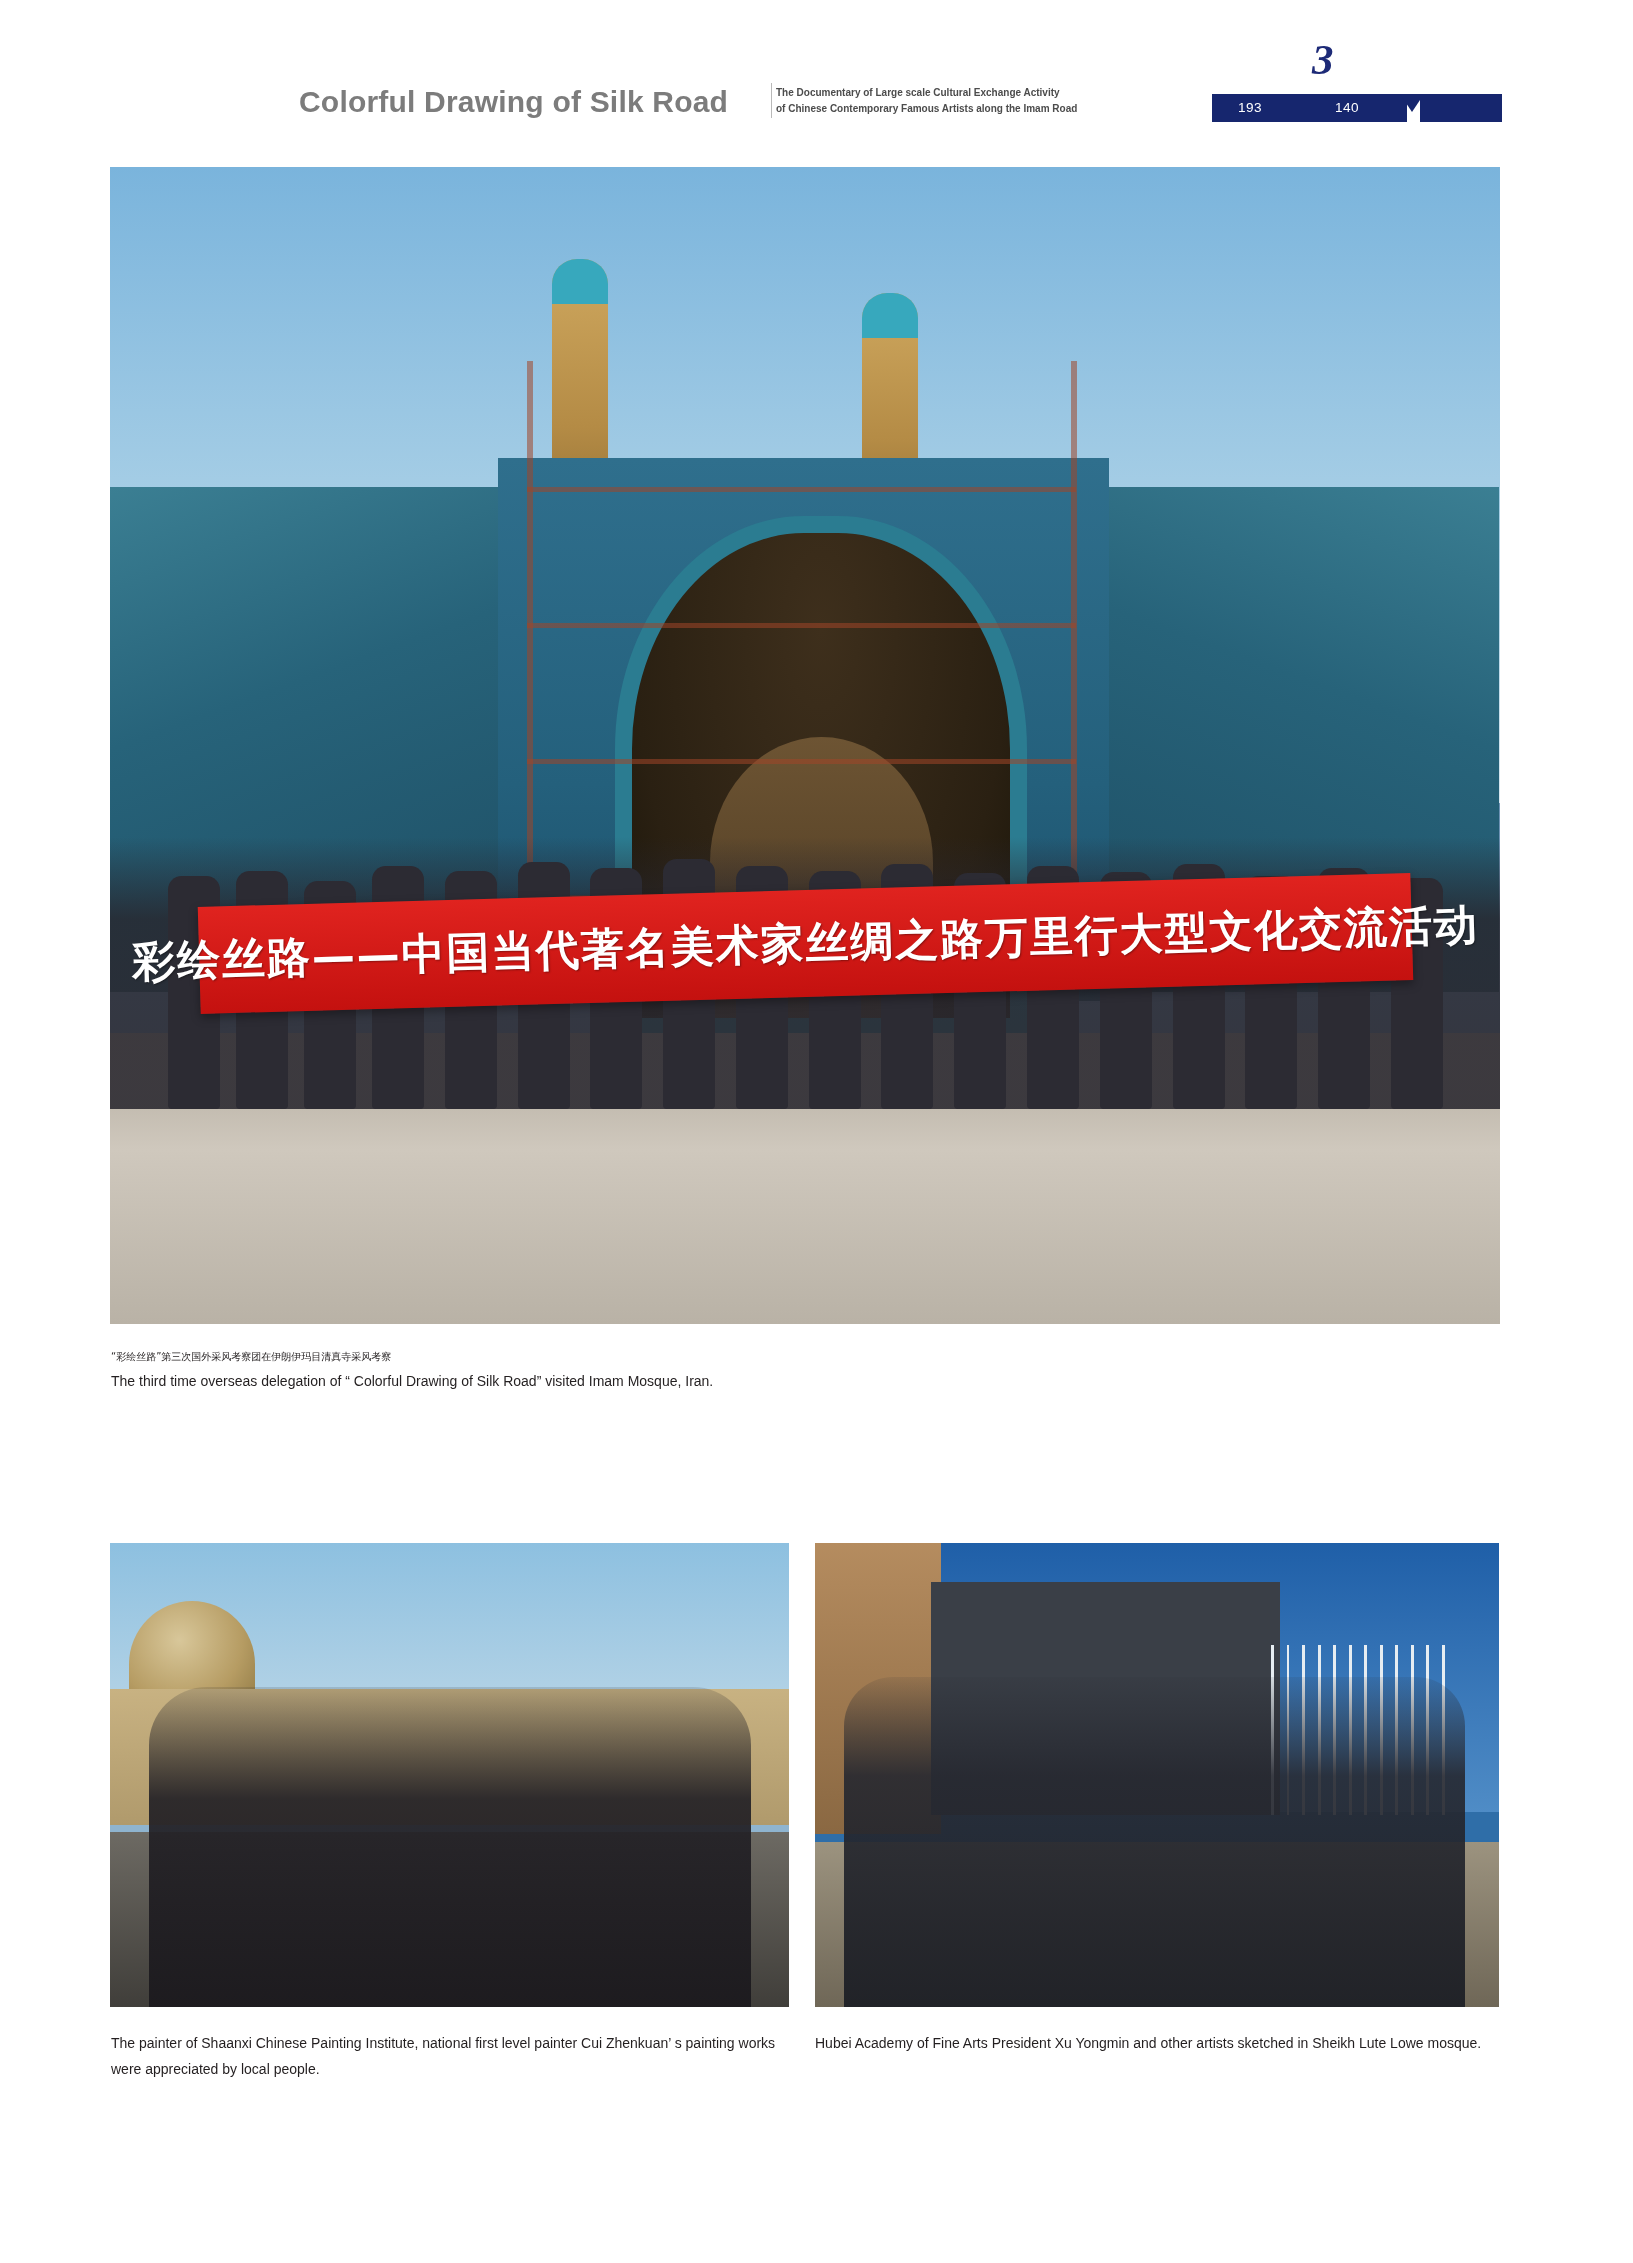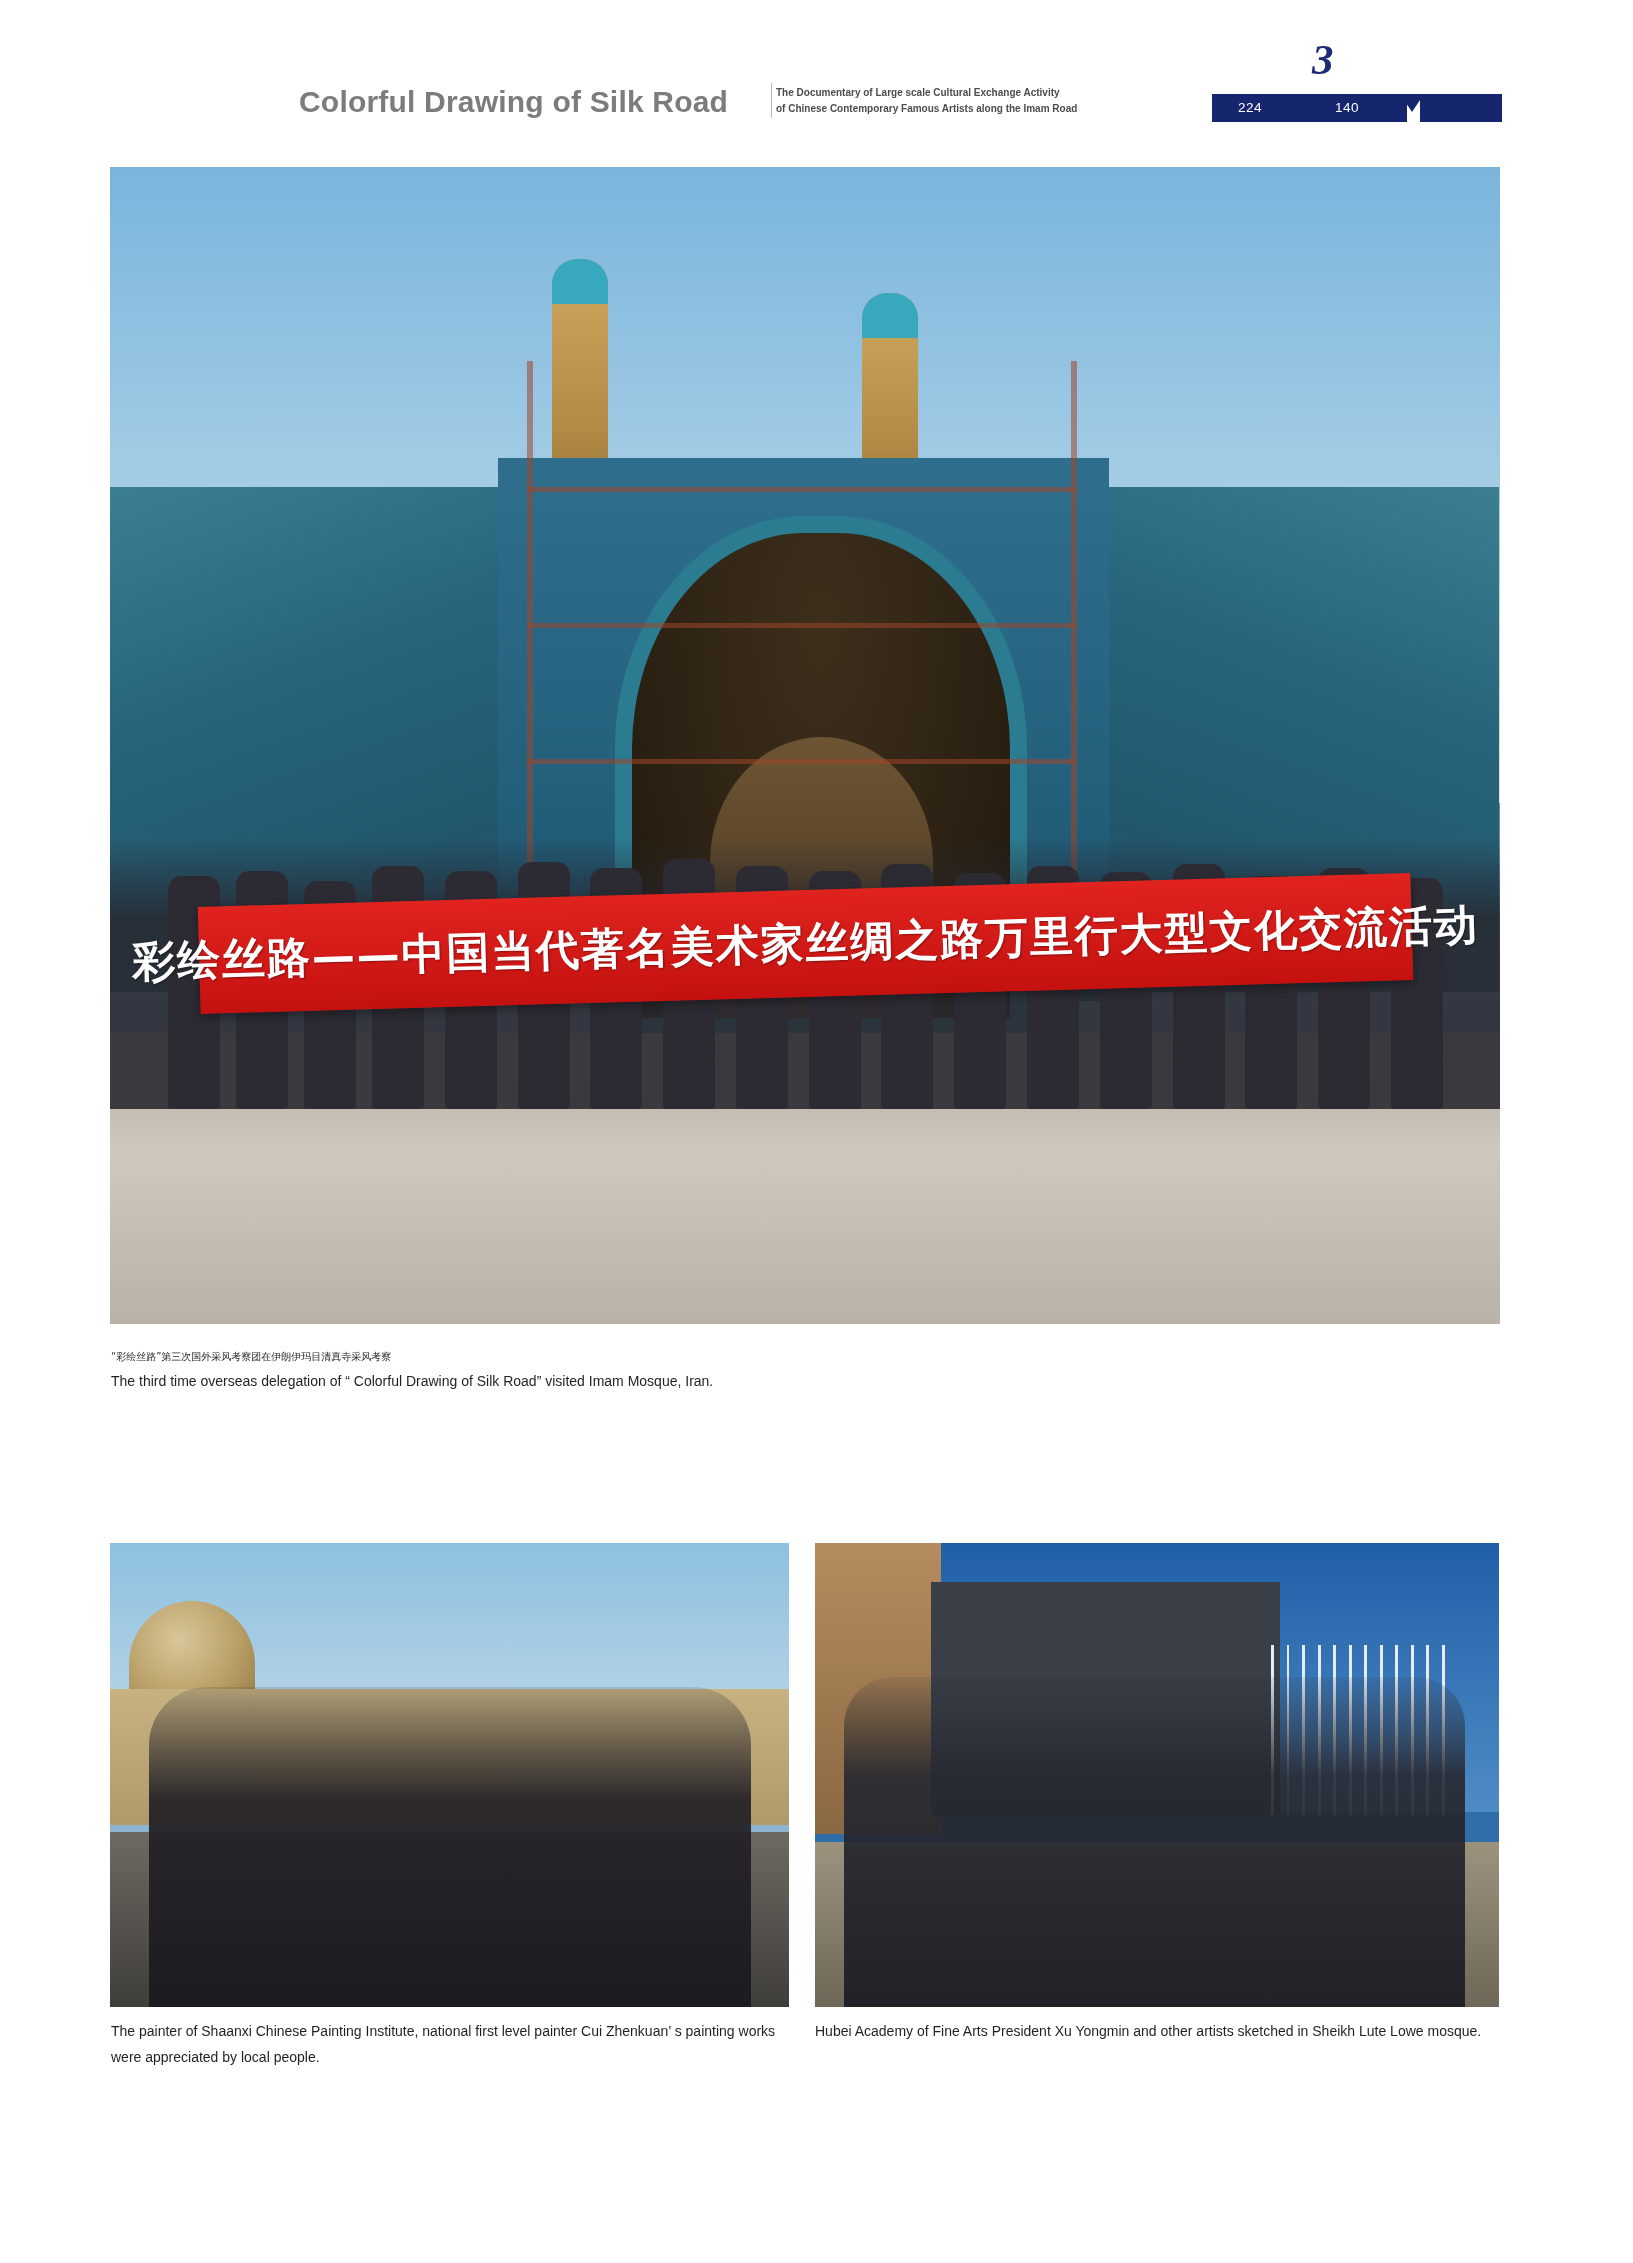--- a/index.html
+++ b/index.html
@@ -271,35 +271,35 @@
   }
   .flagpoles {
     position: absolute; left: 456px; top: 102px; width: 204px; height: 170px;
   }
   .pole {
     position: absolute; top: 0; width: 2.9px; height: 170px; background: #e6edf2;
   }
 
   .cap-bl { left: 111px; top: 2018px; width: 679px; }
   .cap-br { left: 815px; top: 2018px; width: 684px; }
-  .cap-bl .en, .cap-br .en { line-height: 26px; }
+  .cap-bl .en, .cap-br .en { line-height: 26px; margin-top: 12px; }
 </style>
 </head>
 <body>
 
 <div class="header">
   <div class="header-title">Colorful Drawing of Silk Road</div>
   <div class="header-rule"></div>
   <div class="header-sub">
     <div>The Documentary of Large scale Cultural Exchange Activity</div>
     <div>of Chinese Contemporary Famous Artists along the Imam Road</div>
   </div>
   <div class="page-number-big">3</div>
   <div class="pagebox">
-    <span class="pg pg-left">224</span>
+    <span class="pg pg-left">193</span>
     <span class="pg pg-right">140</span>
   </div>
   <div class="triangle-marker"></div>
   <div class="pagebox-right"></div>
 </div>
 
 <div class="photo-main">
   <div class="sky"></div>
 
   <div class="minaret minaret-l">

